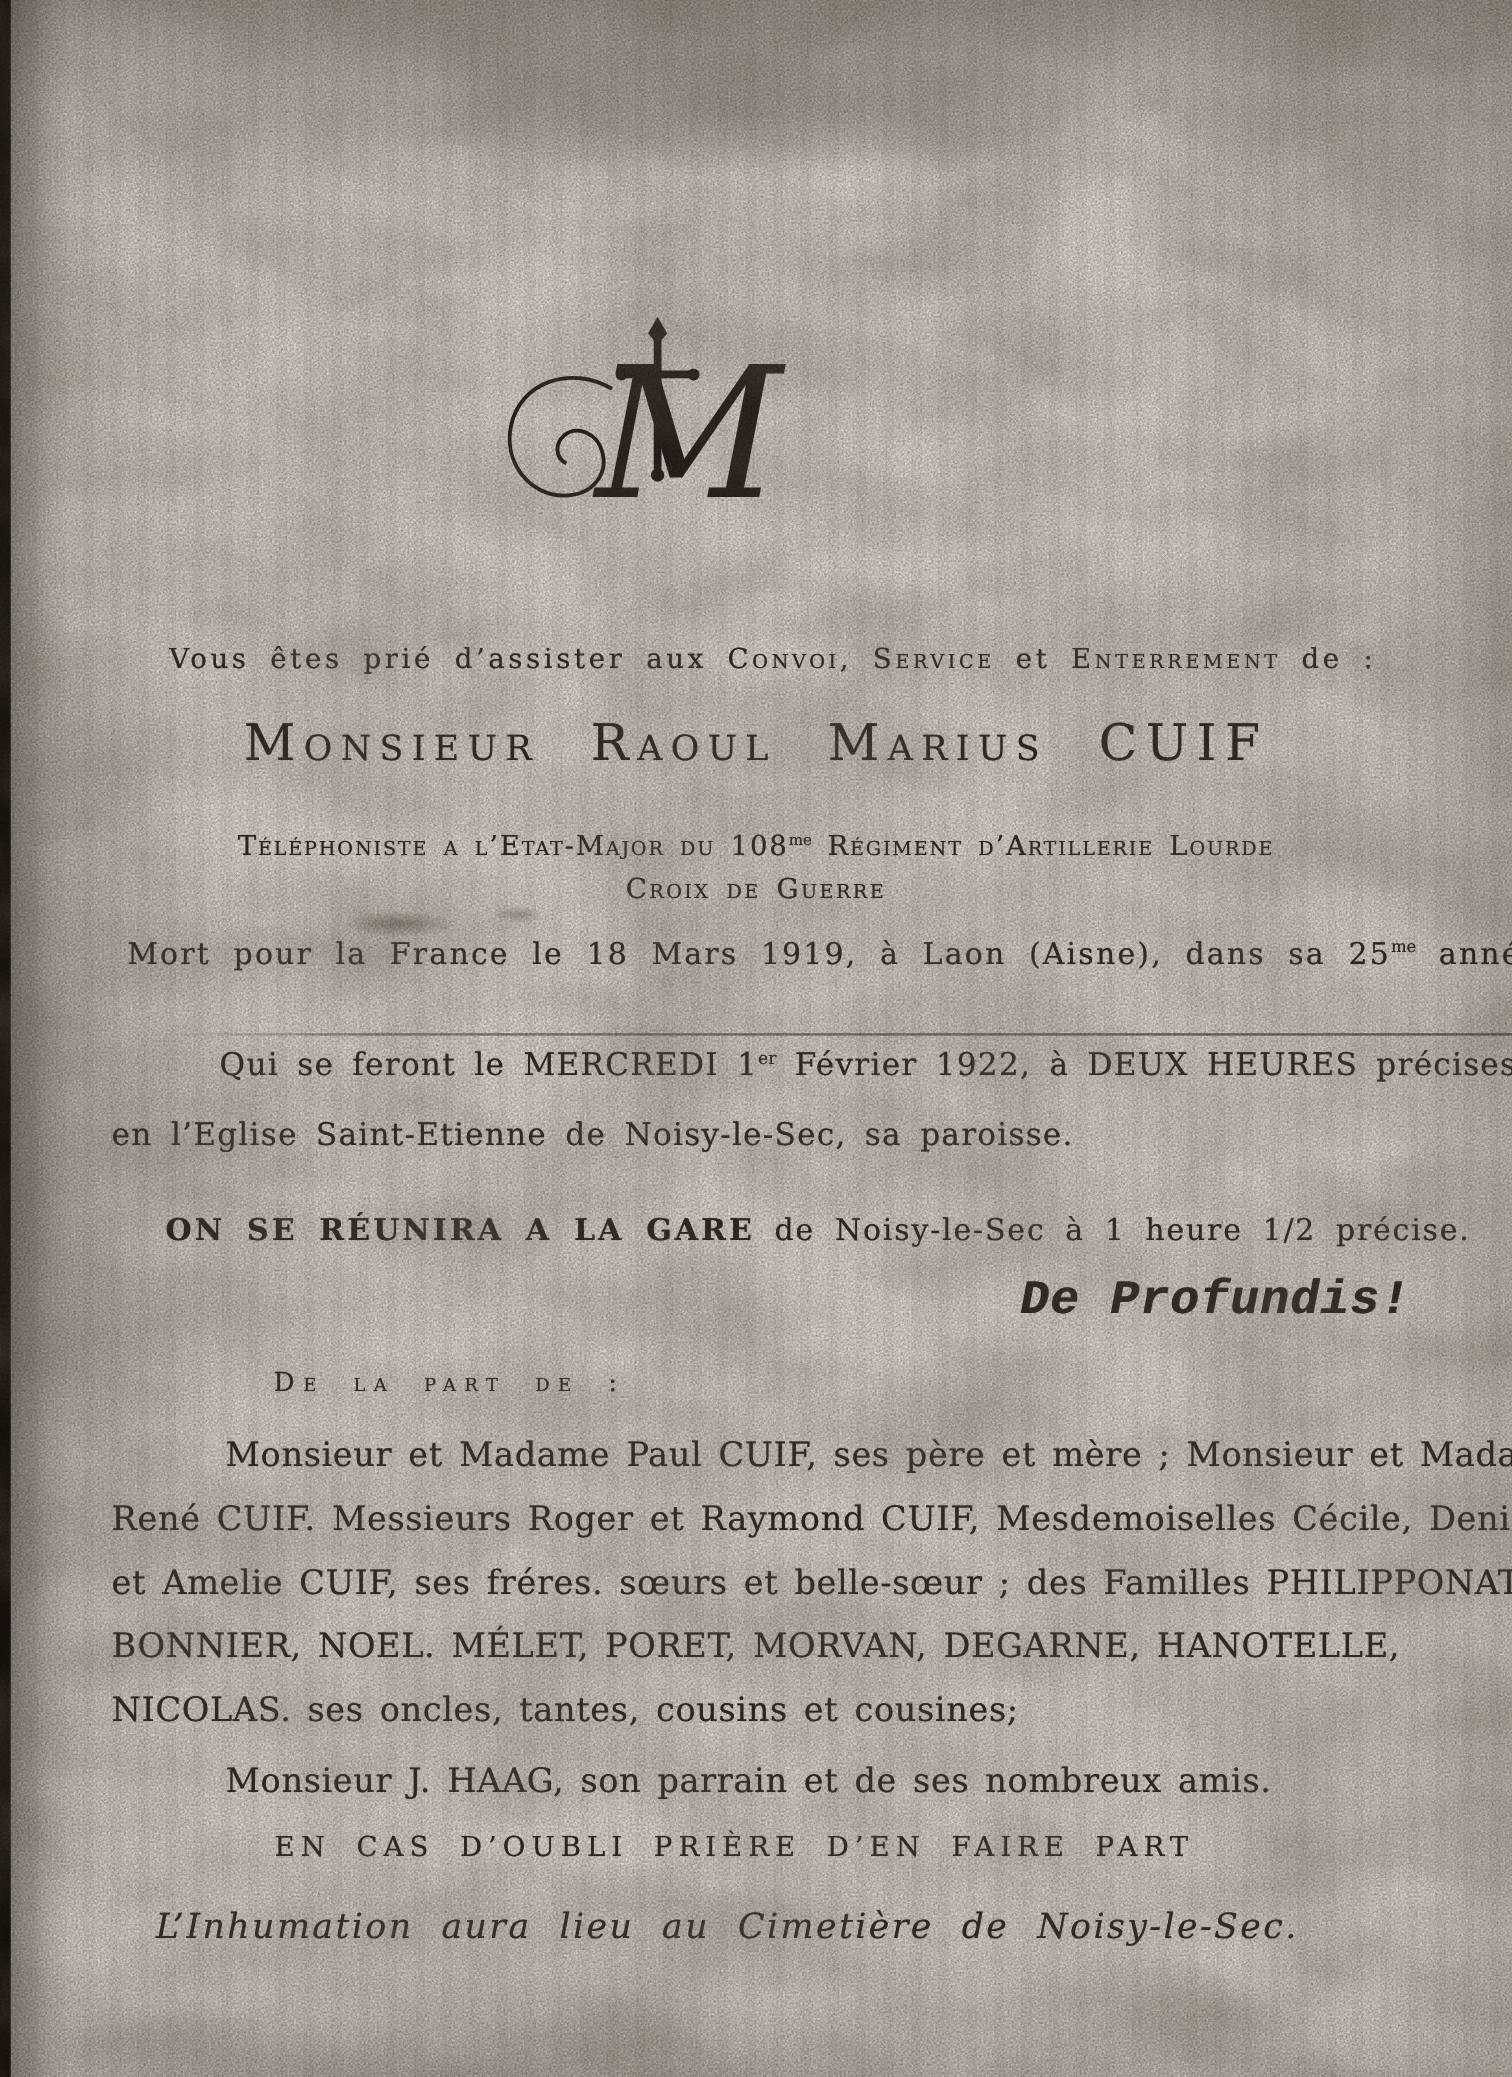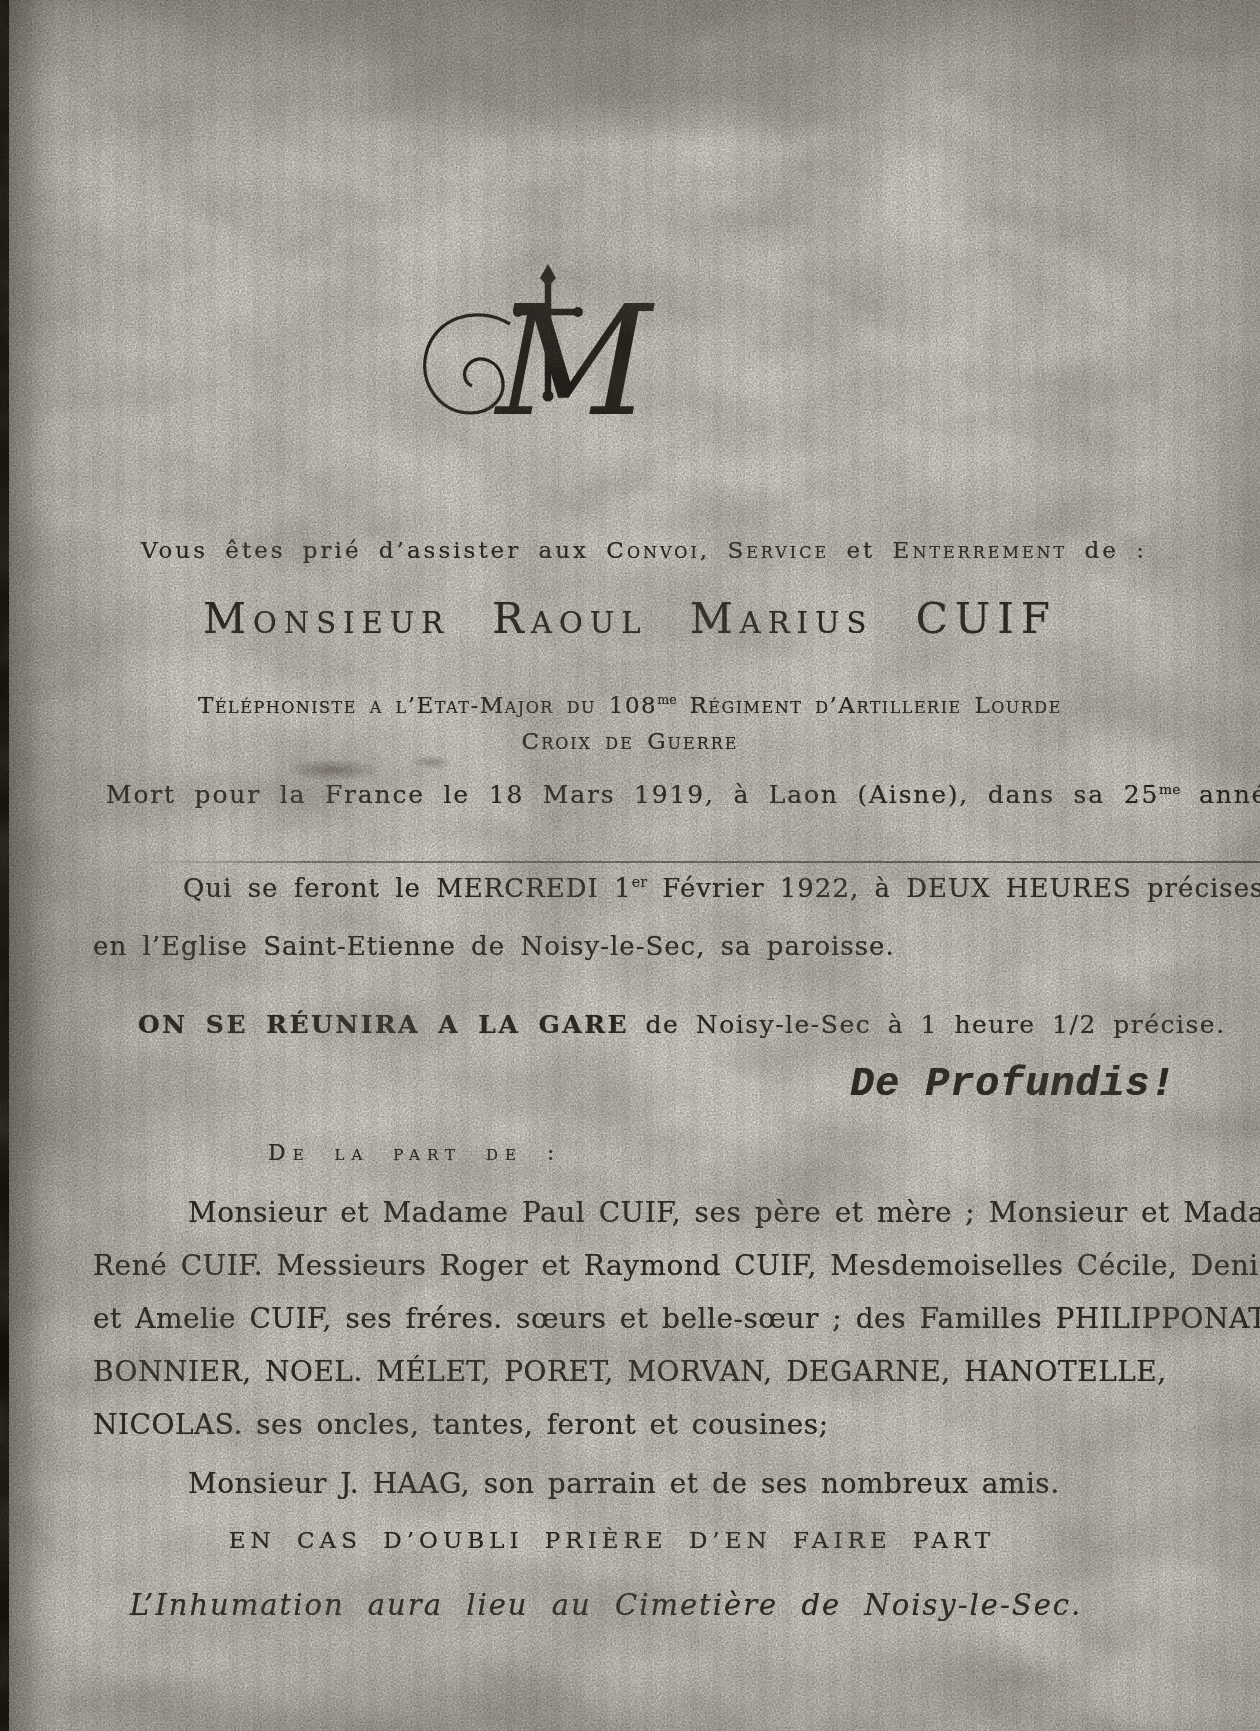--- a/index.html
+++ b/index.html
@@ -42,21 +42,21 @@
   .honor-line{top:728px;font-size:23px;letter-spacing:2px;word-spacing:4px;}
   .death-line{top:780px;left:106px;font-size:25px;letter-spacing:1.8px;word-spacing:9px;}
   .crease{position:absolute;top:861px;left:140px;width:1120px;height:2px;z-index:4;
     background:linear-gradient(90deg, rgba(30,25,20,0), rgba(30,25,20,0.45) 15%, rgba(30,25,20,0.62));}
   .ceremony-1{top:873px;left:183px;font-size:26px;letter-spacing:1px;word-spacing:6px;}
   .ceremony-2{top:931px;left:93px;font-size:26px;letter-spacing:1px;word-spacing:6px;}
   .meeting-line{top:1010px;left:138px;font-size:25px;letter-spacing:1.5px;word-spacing:7px;text-align:right;}
   .meeting-line b{font-weight:700;letter-spacing:2.5px;}
   .prayer-line{top:1062px;left:850px;font-size:40px;font-weight:700;font-style:italic;letter-spacing:1px;
     text-shadow:0.6px 0 0 rgba(47,42,37,0.9);font-family:Liberation Mono, monospace;}
-  .family-heading{top:1140px;left:228px;font-size:22px;letter-spacing:7px;word-spacing:10px;margin-left:40px;}
+  .family-heading{top:1140px;left:228px;font-size:22px;letter-spacing:7px;word-spacing:10px;}
   .family-lines{top:1186px;left:93px;width:1090px;font-size:28px;line-height:53px;
     letter-spacing:0.5px;word-spacing:4px;white-space:nowrap;}
   .family-lines .indent{padding-left:95px;}
   .family-lines .lastline{margin-top:6px;}
   .reminder-line{top:1527px;font-size:23px;letter-spacing:5px;word-spacing:9px;padding-right:36px;box-sizing:border-box;}
   .burial-line{top:1588px;font-style:italic;font-size:29px;letter-spacing:2px;word-spacing:12px;padding-right:48px;box-sizing:border-box;}
   .printer-line{top:1682px;left:116px;font-size:16.5px;letter-spacing:0.4px;
     border-bottom:2px solid rgba(28,23,17,0.78);padding-bottom:5px;padding-right:40px;}
   .grain{position:absolute;inset:0;z-index:8;pointer-events:none;}
 </style>
@@ -118,21 +118,21 @@
   </div>
 
   <div class="txt prayer-line">De Profundis!</div>
 
   <div class="txt family-heading sc">De la part de :</div>
   <div class="txt family-lines">
     <div class="indent">Monsieur et Madame Paul CUIF, ses père et mère ; Monsieur et Madame</div>
     <div>René CUIF. Messieurs Roger et Raymond CUIF, Mesdemoiselles Cécile, Denise</div>
     <div>et Amelie CUIF, ses fréres. sœurs et belle-sœur ; des Familles PHILIPPONAT,</div>
     <div>BONNIER, NOEL. MÉLET, PORET, MORVAN, DEGARNE, HANOTELLE,</div>
-    <div>NICOLAS. ses oncles, tantes, feront et cousines;</div>
+    <div>NICOLAS. ses oncles, tantes, cousins et cousines;</div>
     <div class="indent lastline">Monsieur J. HAAG, son parrain et de ses nombreux amis.</div>
   </div>
 
   <div class="txt center reminder-line">EN CAS D’OUBLI PRIÈRE D’EN FAIRE PART</div>
 
   <div class="txt center burial-line">L’Inhumation aura lieu au Cimetière de Noisy-le-Sec.</div>
 
 
   <svg class="grain" width="1260" height="1731">
     <filter id="fmottle" x="0" y="0" width="100%" height="100%">

